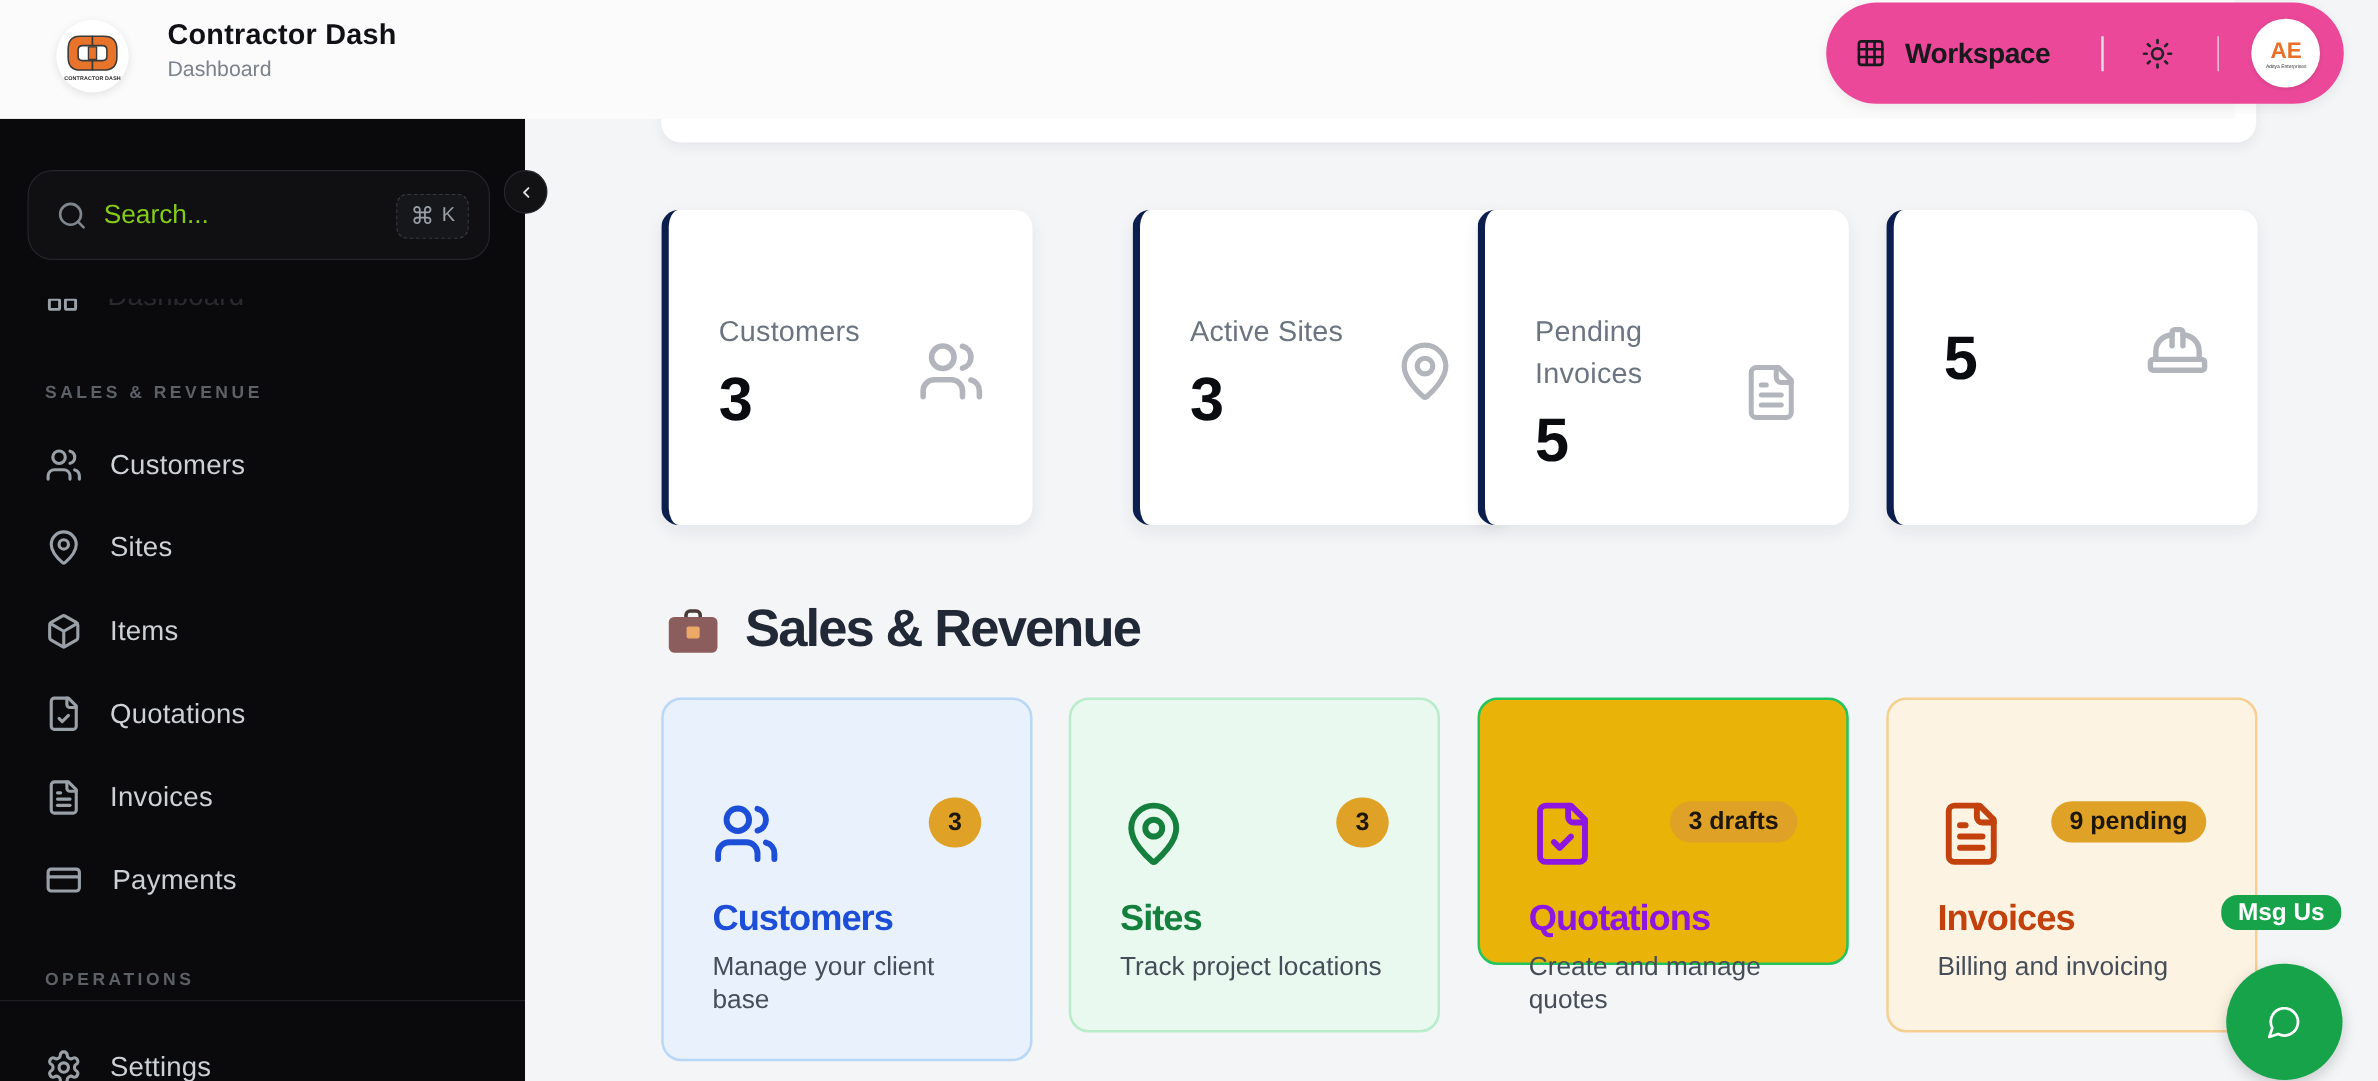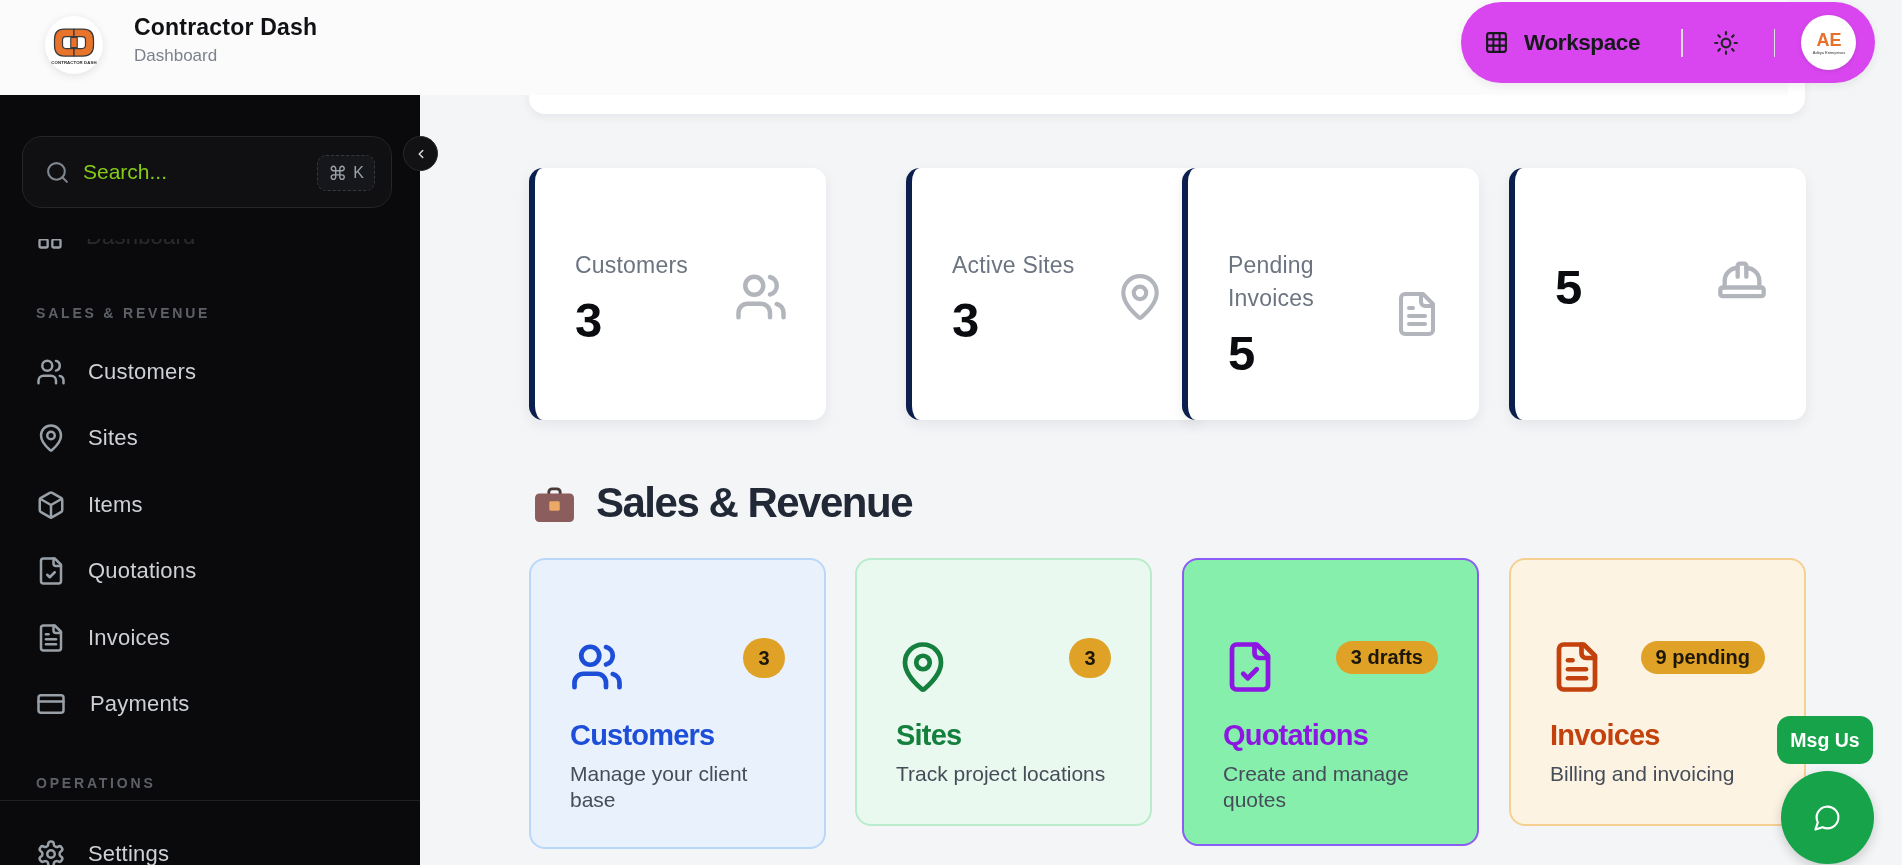--- a/index.html
+++ b/index.html
@@ -9,21 +9,21 @@
 
 
 #header { position:absolute; left:0; top:0; width:1788px; height:95px; background:#fbfbfc; z-index:20; }
 #logo-circle { position:absolute; left:45px; top:16px; width:58px; height:58px; border-radius:50%; background:#fff; box-shadow:0 2px 8px rgba(0,0,0,.10); display:flex; align-items:center; justify-content:center; }
 #brand-title { position:absolute; left:134px; top:14px; font-size:23px; font-weight:bold; color:#101114; letter-spacing:0.2px; }
 #brand-sub { position:absolute; left:134px; top:46px; font-size:17px; color:#7b828c; }
 #hsearch { position:absolute; left:394px; top:13px; width:533px; height:55px; background:#f5f5f7; border:1px solid #e5e6e9; border-radius:14px; display:flex; align-items:center; }
 #hsearch .sico { margin-left:22px; }
 #hsearch .query { margin-left:28px; font-size:24.5px; color:#6d7279; letter-spacing:0.3px; }
 #hkbd { position:absolute; right:9px; top:9px; height:37px; background:#ebecef; border-radius:8px; font-family:"Liberation Mono", monospace; font-size:19px; letter-spacing:-1px; color:#40454c; display:flex; align-items:center; padding:0 14px; }
-#wpill { position:absolute; left:1461px; top:2px; width:414px; height:81px; background:#d946ef; border-radius:42px; box-shadow:0 3px 10px rgba(0,0,0,.07); display:flex; align-items:center; }
+#wpill { position:absolute; left:1461px; top:2px; width:414px; height:81px; background:#ec4899; border-radius:42px; box-shadow:0 3px 10px rgba(0,0,0,.07); display:flex; align-items:center; }
 #wpill .sep { width:1.5px; height:28px; background:#dcdee2; }
 #wpill .wlabel { font-size:22.5px; font-weight:bold; color:#17191c; margin-left:15px; letter-spacing:-0.4px; }
 #avatar { width:55px; height:55px; border-radius:50%; background:#fff; box-shadow:0 1px 4px rgba(0,0,0,.12); display:flex; flex-direction:column; align-items:center; justify-content:center; overflow:hidden; }
 
 
 #sidebar { position:absolute; left:0; top:95px; width:420px; height:770px; background:#0a0a0d; z-index:10; overflow:hidden; }
 #sb-search { position:absolute; left:22px; top:41px; width:370px; height:72px; border:1px solid #232529; background:#101013; border-radius:20px; display:flex; align-items:center; z-index:3; }
 #sb-search .sico { margin-left:22px; }
 #sb-search .ph { margin-left:13px; font-size:21px; color:#84cc16; }
 #sb-kbd { position:absolute; right:16px; top:18px; height:36px; border:1px dashed #36383e; background:#16171b; border-radius:9px; font-size:16px; color:#9aa0a8; display:flex; align-items:center; padding:0 10px; gap:6px; }
@@ -45,21 +45,21 @@
 #sec-head .stext { font-size:42px; line-height:42px; font-weight:bold; color:#222936; letter-spacing:-1.5px; }
 
 .acard { position:absolute; top:558px; width:297px; border-radius:16px; padding:39px; }
 .acard .arow { display:flex; align-items:flex-start; justify-content:space-between; margin-top:41px; }
 .acard .atitle { font-size:29px; line-height:29px; letter-spacing:-0.8px; font-weight:bold; margin-top:27px; }
 .acard .adesc { font-size:21px; color:#454d59; line-height:26px; margin-top:11px; white-space:nowrap; }
 .badge { background:#e0a226; color:#1c1708; font-weight:bold; font-size:20px; border-radius:999px; display:flex; align-items:center; justify-content:center; }
 .badge.round { min-width:42px; height:40px; padding:0 12px; margin-top:-2px; }
 .badge.pill { height:33px; padding:0 15px; margin-top:1px; }
 
-#msgus { position:absolute; left:1777px; top:716px; width:96px; height:48px; background:#16a34a; border-radius:13px; color:#fff; font-weight:bold; font-size:19.5px; display:flex; align-items:center; justify-content:center; z-index:40; }
+#msgus { position:absolute; left:1777px; top:716px; width:96px; height:28px; background:#16a34a; border-radius:13px; color:#fff; font-weight:bold; font-size:19.5px; display:flex; align-items:center; justify-content:center; z-index:40; }
 #chatbtn { position:absolute; left:1781px; top:771px; width:93px; height:93px; background:#16a34a; border-radius:50%; display:flex; align-items:center; justify-content:center; z-index:40; box-shadow:0 4px 12px rgba(0,0,0,.18); }
 </style>
 </head>
 <body>
 
 <div id="topcard"></div>
 
 <div id="header">
   <div id="logo-circle">
     <svg width="46" height="46" viewBox="0 0 92 92">
@@ -281,21 +281,21 @@
     <svg width="54" height="54" viewBox="0 0 24 24" fill="none" stroke="#15803d" stroke-width="2.1" stroke-linecap="round" stroke-linejoin="round">
         <path d="M20 10c0 4.993-5.539 10.193-7.399 11.799a1 1 0 0 1-1.202 0C9.539 20.193 4 14.993 4 10a8 8 0 0 1 16 0"></path>
         <circle cx="12" cy="10" r="3"></circle>
       </svg>
     <div class="badge round">3</div>
   </div>
   <div class="atitle" style="color:#15803d">Sites</div>
   <div class="adesc">Track project locations</div>
 </div>
 
-<div class="acard" style="left:1182px; height:288px; background:#86efac; border:2px solid #8b5cf6;">
+<div class="acard" style="left:1182px; height:214px; background:#eab308; border:2px solid #22c55e;">
   <div class="arow">
     <svg width="54" height="54" viewBox="0 0 24 24" fill="none" stroke="#8d16e2" stroke-width="2.1" stroke-linecap="round" stroke-linejoin="round">
         <path d="M15 2H6a2 2 0 0 0-2 2v16a2 2 0 0 0 2 2h12a2 2 0 0 0 2-2V7Z"></path>
         <path d="M14 2v4a2 2 0 0 0 2 2h4"></path>
         <path d="m9 15 2 2 4-4"></path>
       </svg>
     <div class="badge pill">3 drafts</div>
   </div>
   <div class="atitle" style="color:#8d16e2">Quotations</div>
   <div class="adesc">Create and manage<br>quotes</div>

